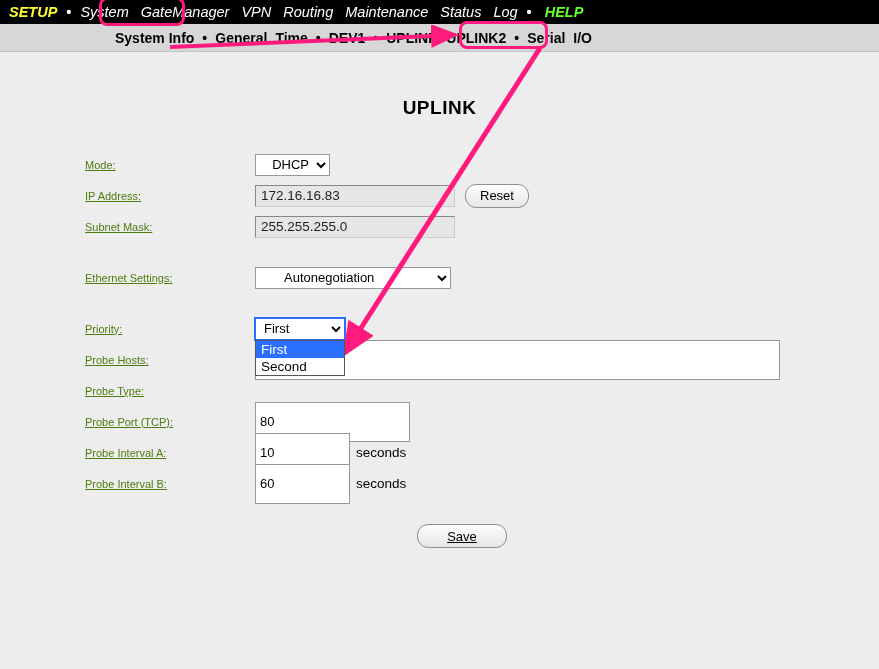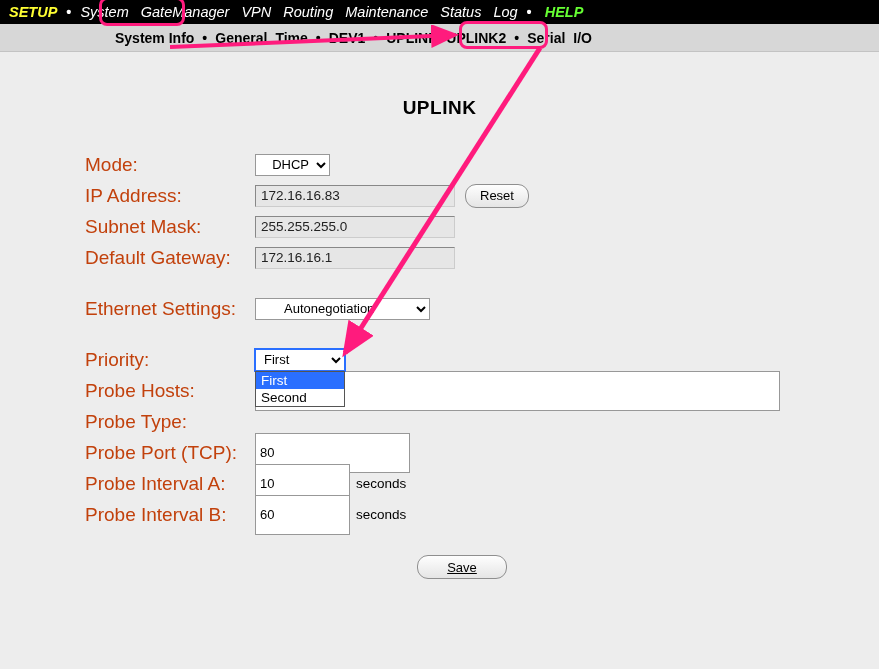--- a/index.html
+++ b/index.html
@@ -61,22 +61,23 @@
     margin-left: 85px;
   }
   .row {
     display: flex;
     align-items: center;
     height: 31px;
   }
   .row.spacer { height: 20px; }
   .label {
     width: 170px;
-    font-size: 19px;
-    color: #c2410c;
+    font-size: 11px;
+    color: #4d7c0f;
+    text-decoration: underline;
   }
   select, input[type="text"] {
     font-family: inherit;
     font-size: 13px;
     height: 40px;
     border: 1px solid #989898;
     background: #fff;
     padding: 1px 4px;
   }
   select { height: 22px; }
@@ -190,30 +191,26 @@
       <span class="label">IP Address:</span>
       <span class="readonly-box">172.16.16.83</span>
       <button class="btn-reset">Reset</button>
     </div>
 
     <div class="row">
       <span class="label">Subnet Mask:</span>
       <span class="readonly-box">255.255.255.0</span>
     </div>
 
-    <div class="row">
-      <span class="label">Default Gateway:</span>
-      <span class="readonly-box">172.16.16.1</span>
-    </div>
 
     <div class="row spacer"></div>
 
     <div class="row">
       <span class="label">Ethernet Settings:</span>
-      <select style="width:175px;padding-left:24px;">
+      <select style="width:196px;padding-left:24px;">
         <option>Autonegotiation</option>
       </select>
     </div>
 
     <div class="row spacer"></div>
 
     <div class="row">
       <span class="label">Priority:</span>
       <span class="priority-wrap">
         <select class="priority-select">

